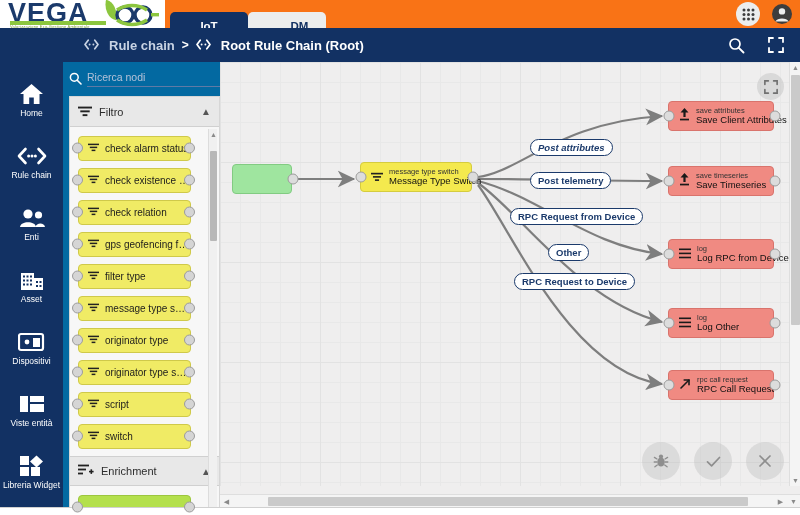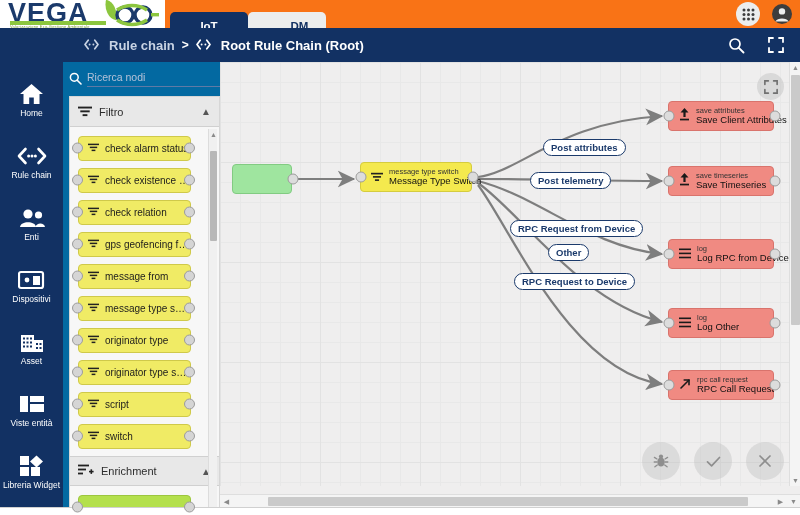--- a/index.html
+++ b/index.html
@@ -375,30 +375,20 @@
     <div class="side-item">
       <span class="side-icon">
         <svg width="28" height="20" viewBox="0 0 28 20">
           <circle cx="10" cy="6" r="4.6" fill="#fff"></circle>
             <circle cx="20.5" cy="7" r="3.6" fill="#fff"></circle>
           <path d="M2 19 C2.6 12.6 17.4 12.6 18 19 Z" fill="#fff"></path>
           <path d="M17.5 19 C18 14.4 26.5 14 27 19 Z" fill="#fff"></path>
         </svg>
       </span>
       <span class="side-label">Enti</span>
-    </div>
-    <div class="side-item">
-      <span class="side-icon">
-        <svg width="27" height="20" viewBox="0 0 27 20">
-          <rect x="1" y="2" width="24" height="16" rx="2" fill="none" stroke="#fff" stroke-width="2.2"></rect>
-          <circle cx="9" cy="10" r="2.4" fill="#fff"></circle>
-          <rect x="15" y="6" width="7" height="9" fill="#fff"></rect>
-        </svg>
-      </span>
-      <span class="side-label">Dispositivi</span>
     </div>
     <div class="side-item">
       <span class="side-icon">
         <svg width="24" height="22" viewBox="0 0 24 22">
           <rect x="1" y="4" width="13" height="17" fill="#fff"></rect>
           <rect x="14" y="9" width="9" height="12" fill="#fff"></rect>
           <g fill="#123163">
             <rect x="3" y="6.5" width="2" height="2"></rect>
               <rect x="6.5" y="6.5" width="2" height="2"></rect>
               <rect x="10" y="6.5" width="2" height="2"></rect>
@@ -412,20 +402,30 @@
               <rect x="19.5" y="12" width="2" height="2"></rect>
             <rect x="16" y="16" width="2" height="2"></rect>
               <rect x="19.5" y="16" width="2" height="2"></rect>
           </g>
         </svg>
       </span>
       <span class="side-label">Asset</span>
     </div>
     <div class="side-item">
       <span class="side-icon">
+        <svg width="27" height="20" viewBox="0 0 27 20">
+          <rect x="1" y="2" width="24" height="16" rx="2" fill="none" stroke="#fff" stroke-width="2.2"></rect>
+          <circle cx="9" cy="10" r="2.4" fill="#fff"></circle>
+          <rect x="15" y="6" width="7" height="9" fill="#fff"></rect>
+        </svg>
+      </span>
+      <span class="side-label">Dispositivi</span>
+    </div>
+    <div class="side-item">
+      <span class="side-icon">
         <svg width="26" height="20" viewBox="0 0 26 20">
           <rect x="1" y="2" width="8" height="16" fill="#fff"></rect>
           <rect x="11" y="2" width="14" height="6" fill="#fff"></rect>
           <rect x="11" y="10" width="14" height="8" fill="#fff"></rect>
         </svg>
       </span>
       <span class="side-label">Viste entità</span>
     </div>
     <div class="side-item">
       <span class="side-icon">
@@ -528,21 +528,21 @@
         <div class="lib-node-row">
           <div class="port left"></div>
           <div class="lib-node">
             <span><svg width="11" height="9" viewBox="0 0 14 11">
                   <g fill="#222">
                     <rect x="0" y="0.6" width="14" height="1.9"></rect>
                     <rect x="2.3" y="4.4" width="9.4" height="1.9"></rect>
                     <rect x="4.6" y="8.2" width="4.8" height="1.9"></rect>
                   </g>
                 </svg></span>
-            <span class="lib-node-label">message from</span>
+            <span class="lib-node-label">filter type</span>
           </div>
           <div class="port right"></div>
         </div>
         <div class="lib-node-row">
           <div class="port left"></div>
           <div class="lib-node">
             <span><svg width="11" height="9" viewBox="0 0 14 11">
                   <g fill="#222">
                     <rect x="0" y="0.6" width="14" height="1.9"></rect>
                     <rect x="2.3" y="4.4" width="9.4" height="1.9"></rect>
@@ -769,23 +769,23 @@
           <path d="M5.2 2 H10 V6.8" stroke="#1a1a1a" stroke-width="1.6" fill="none" stroke-linecap="round" stroke-linejoin="round"></path>
         </svg>
       </span>
       <span class="fn-text">
         <span class="fn-type">rpc call request</span>
         <span class="fn-name">RPC Call Request</span>
       </span>
       <div class="fn-port" style="left:106px;"></div>
     </div>
 
-    <div class="link-label" style="left:323px; top:77px;">Post attributes</div>
+    <div class="link-label" style="left:310px; top:77px;font-style:italic;">Post attributes</div>
     <div class="link-label" style="left:310px; top:110px;">Post telemetry</div>
-    <div class="link-label" style="left:290px; top:146px;margin-top:12px;">RPC Request from Device</div>
+    <div class="link-label" style="left:290px; top:146px;">RPC Request from Device</div>
     <div class="link-label" style="left:328px; top:182px;">Other</div>
     <div class="link-label" style="left:294px; top:211px;">RPC Request to Device</div>
 
     <div class="canvas-fs-btn">
       <svg width="14" height="14" viewBox="0 0 16 16">
         <g stroke="#707070" stroke-width="1.9" fill="none" stroke-linecap="round">
           <path d="M1 5 V1 H5"></path>
             <path d="M11 1 H15 V5"></path>
             <path d="M15 11 V15 H11"></path>
             <path d="M5 15 H1 V11"></path>

